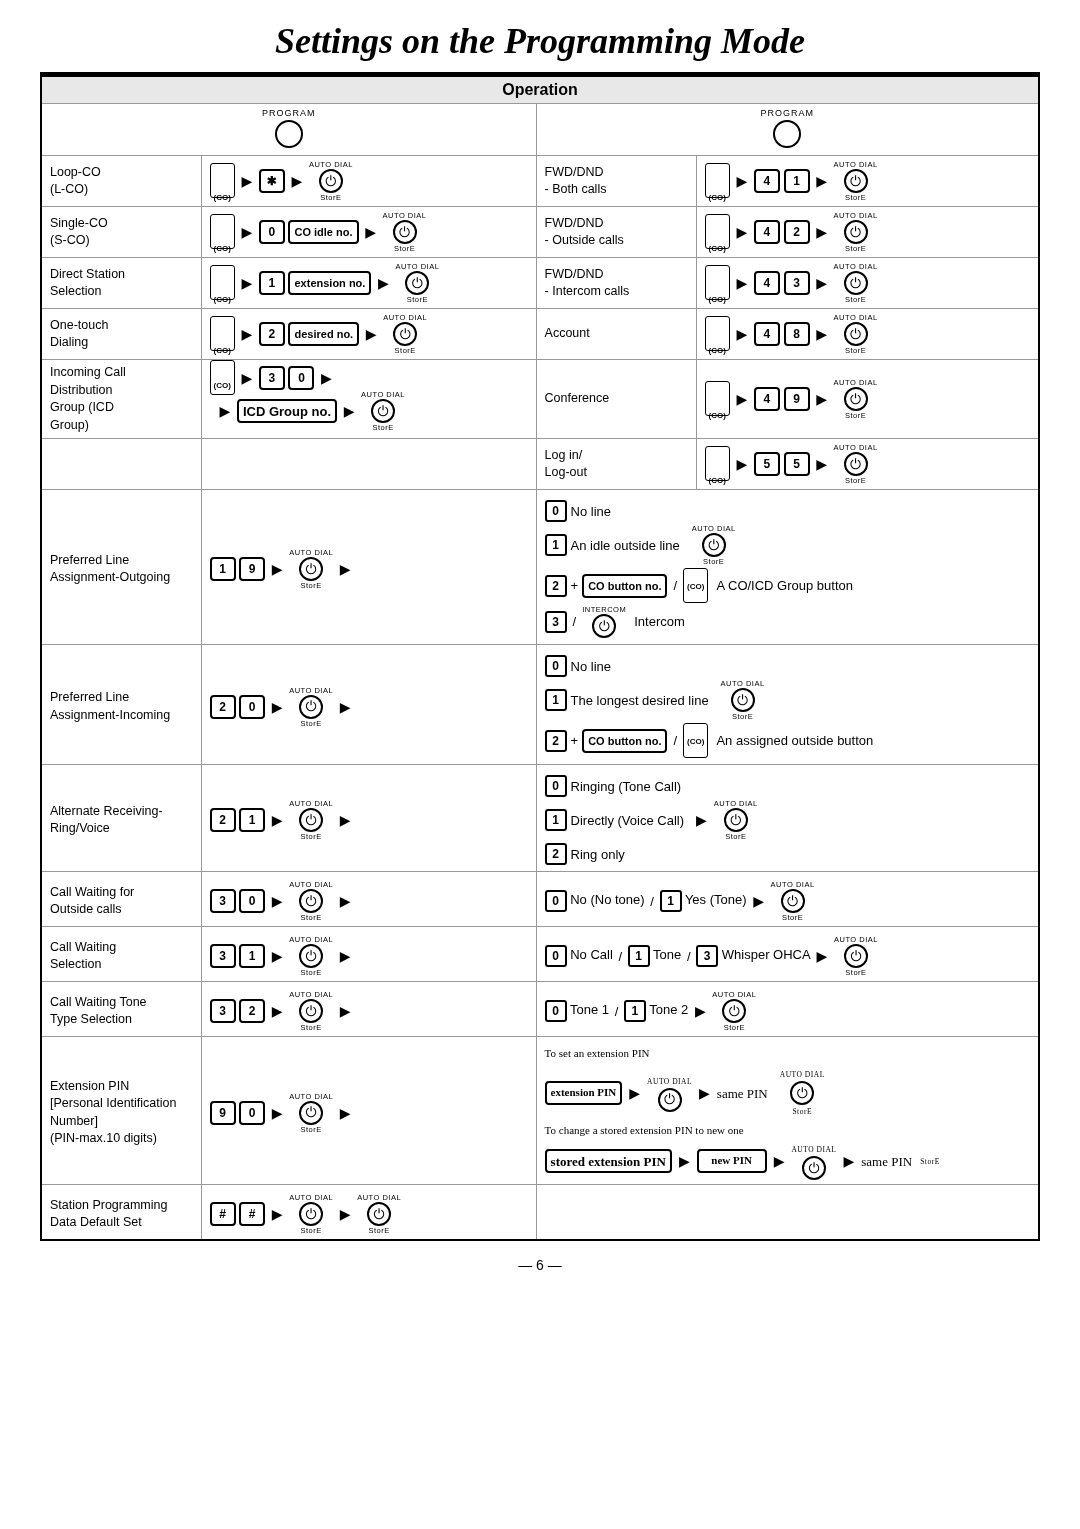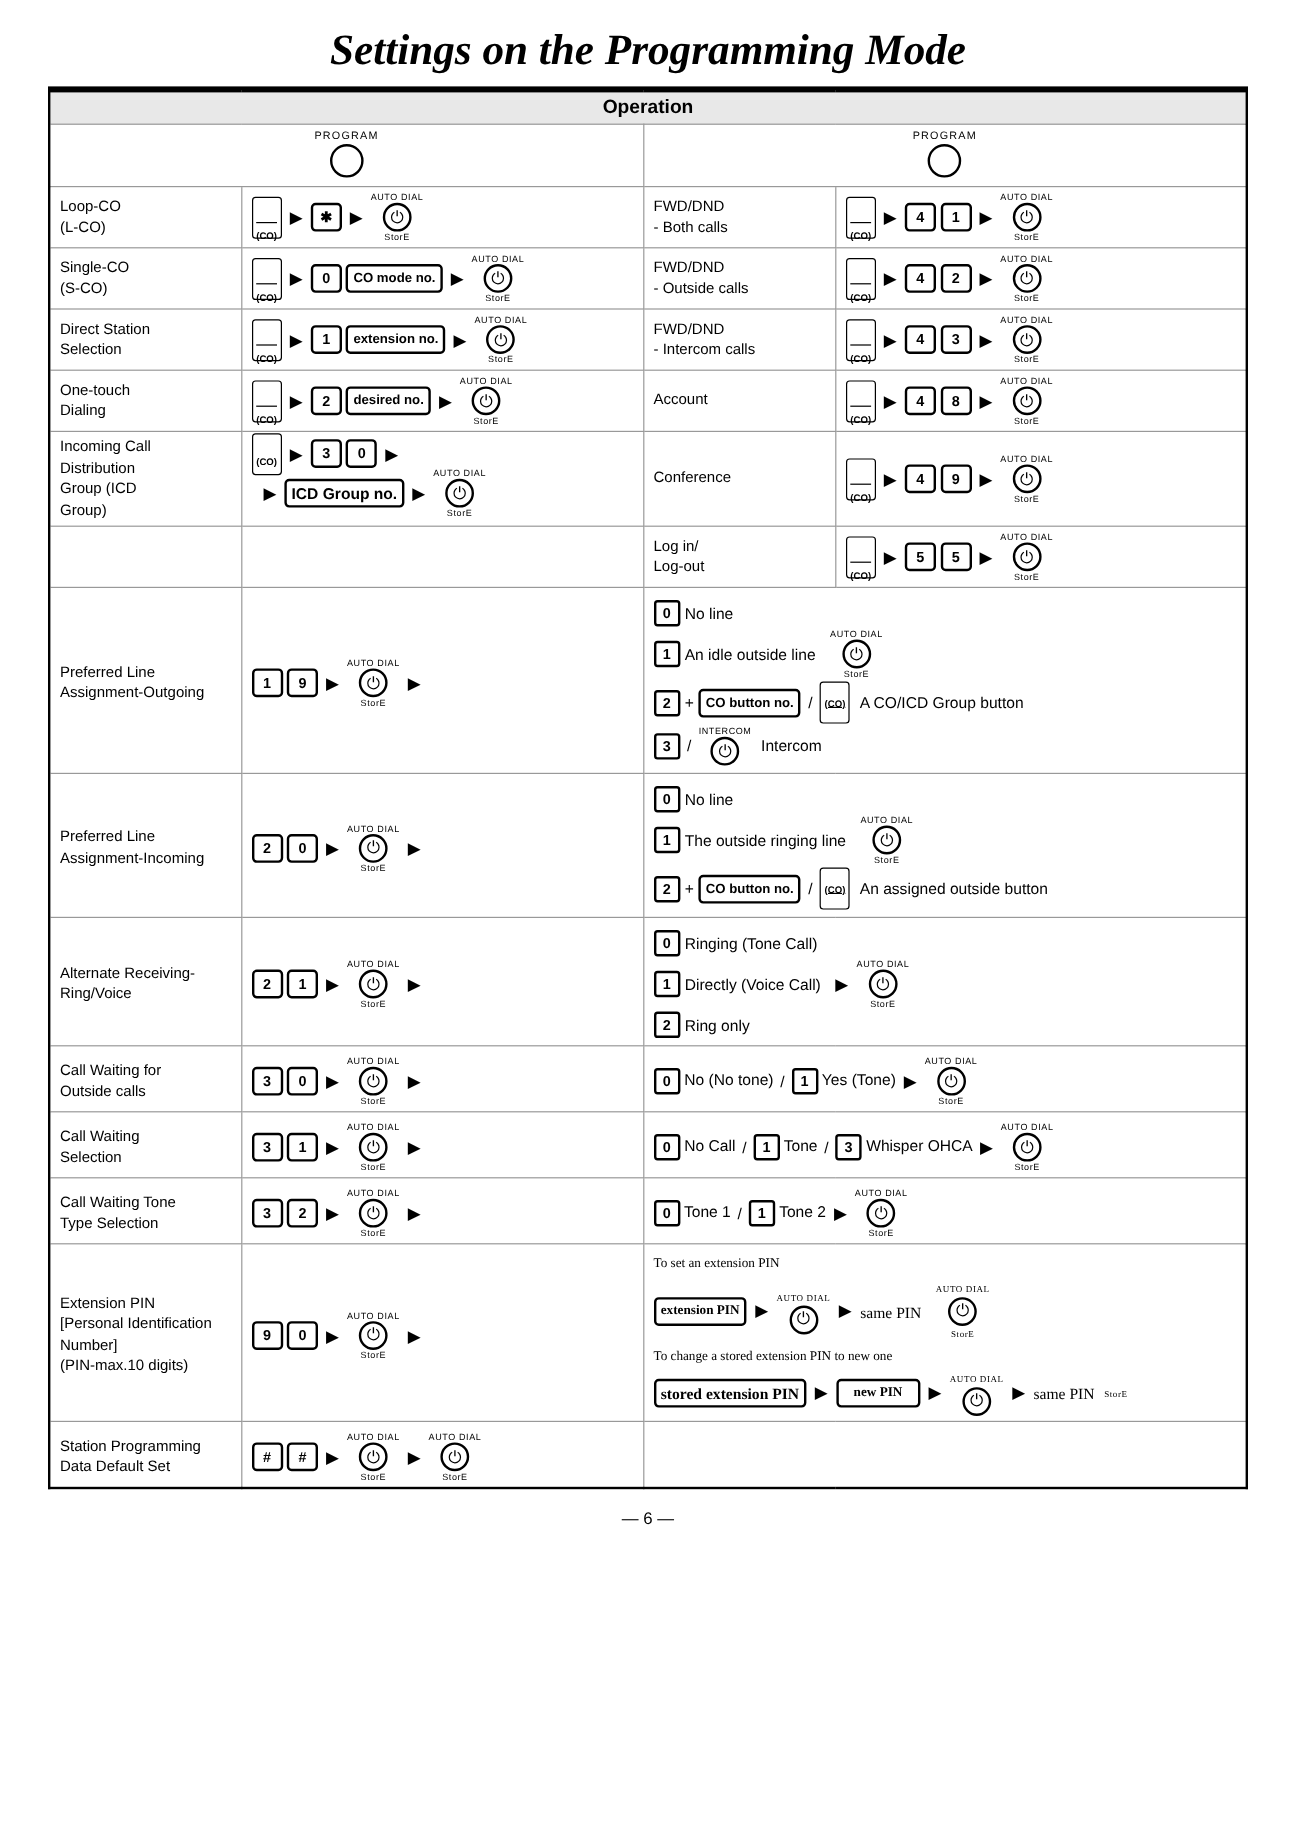--- a/index.html
+++ b/index.html
@@ -94,21 +94,20 @@
       min-width: 90px;
       font-size: 13px;
     }
     .co-box {
       border: 1.5px solid #000;
       border-radius: 3px;
       padding: 11px 3px;
       font-size: 10px;
       font-weight: bold;
       position: relative;
-      text-decoration: underline;
     }
     .co-sub {
       font-size: 8px;
       vertical-align: bottom;
     }
     
     .arrow {
       display: inline-block;
       vertical-align: middle;
       margin: 0 3px;
@@ -241,21 +240,21 @@
         </span>
       </td>
     </tr>
 
     <tr>
       <td class="label-cell">Single-CO<br>(S-CO)</td>
       <td class="seq-cell">
         <span class="co-box"><span class="co-sub">(CO)</span></span>
         <span class="arrow">▶</span>
         <span class="key">0</span>
-        <span class="key key-wide">CO mode no.</span>
+        <span class="key key-wide">CO idle no.</span>
         <span class="arrow">▶</span>
         <span class="autodial-wrap">
           <span class="autodial-label">AUTO DIAL</span>
           <span class="power-icon">⏻</span>
           <span class="store-label">StorE</span>
         </span>
       </td>
       <td class="label-cell">FWD/DND<br>- Outside calls</td>
       <td class="seq-cell">
         <span class="co-box"><span class="co-sub">(CO)</span></span>
@@ -442,21 +441,21 @@
         <span class="arrow">▶</span>
       </td>
       <td colspan="2" class="seq-cell" style="padding-top:8px;">
         <div class="opt-list">
           <div class="opt-row">
             <span class="num-box">0</span>
             <span>No line</span>
           </div>
           <div class="opt-row">
             <span class="num-box">1</span>
-            <span>The outside ringing line</span>
+            <span>The longest desired line</span>
             <span class="autodial-wrap" style="margin-left:8px;">
               <span class="autodial-label">AUTO DIAL</span>
               <span class="power-icon">⏻</span>
               <span class="store-label">StorE</span>
             </span>
           </div>
           <div class="opt-row">
             <span class="num-box">2</span>
             <span>+</span>
             <span class="key key-wide">CO button no.</span>

